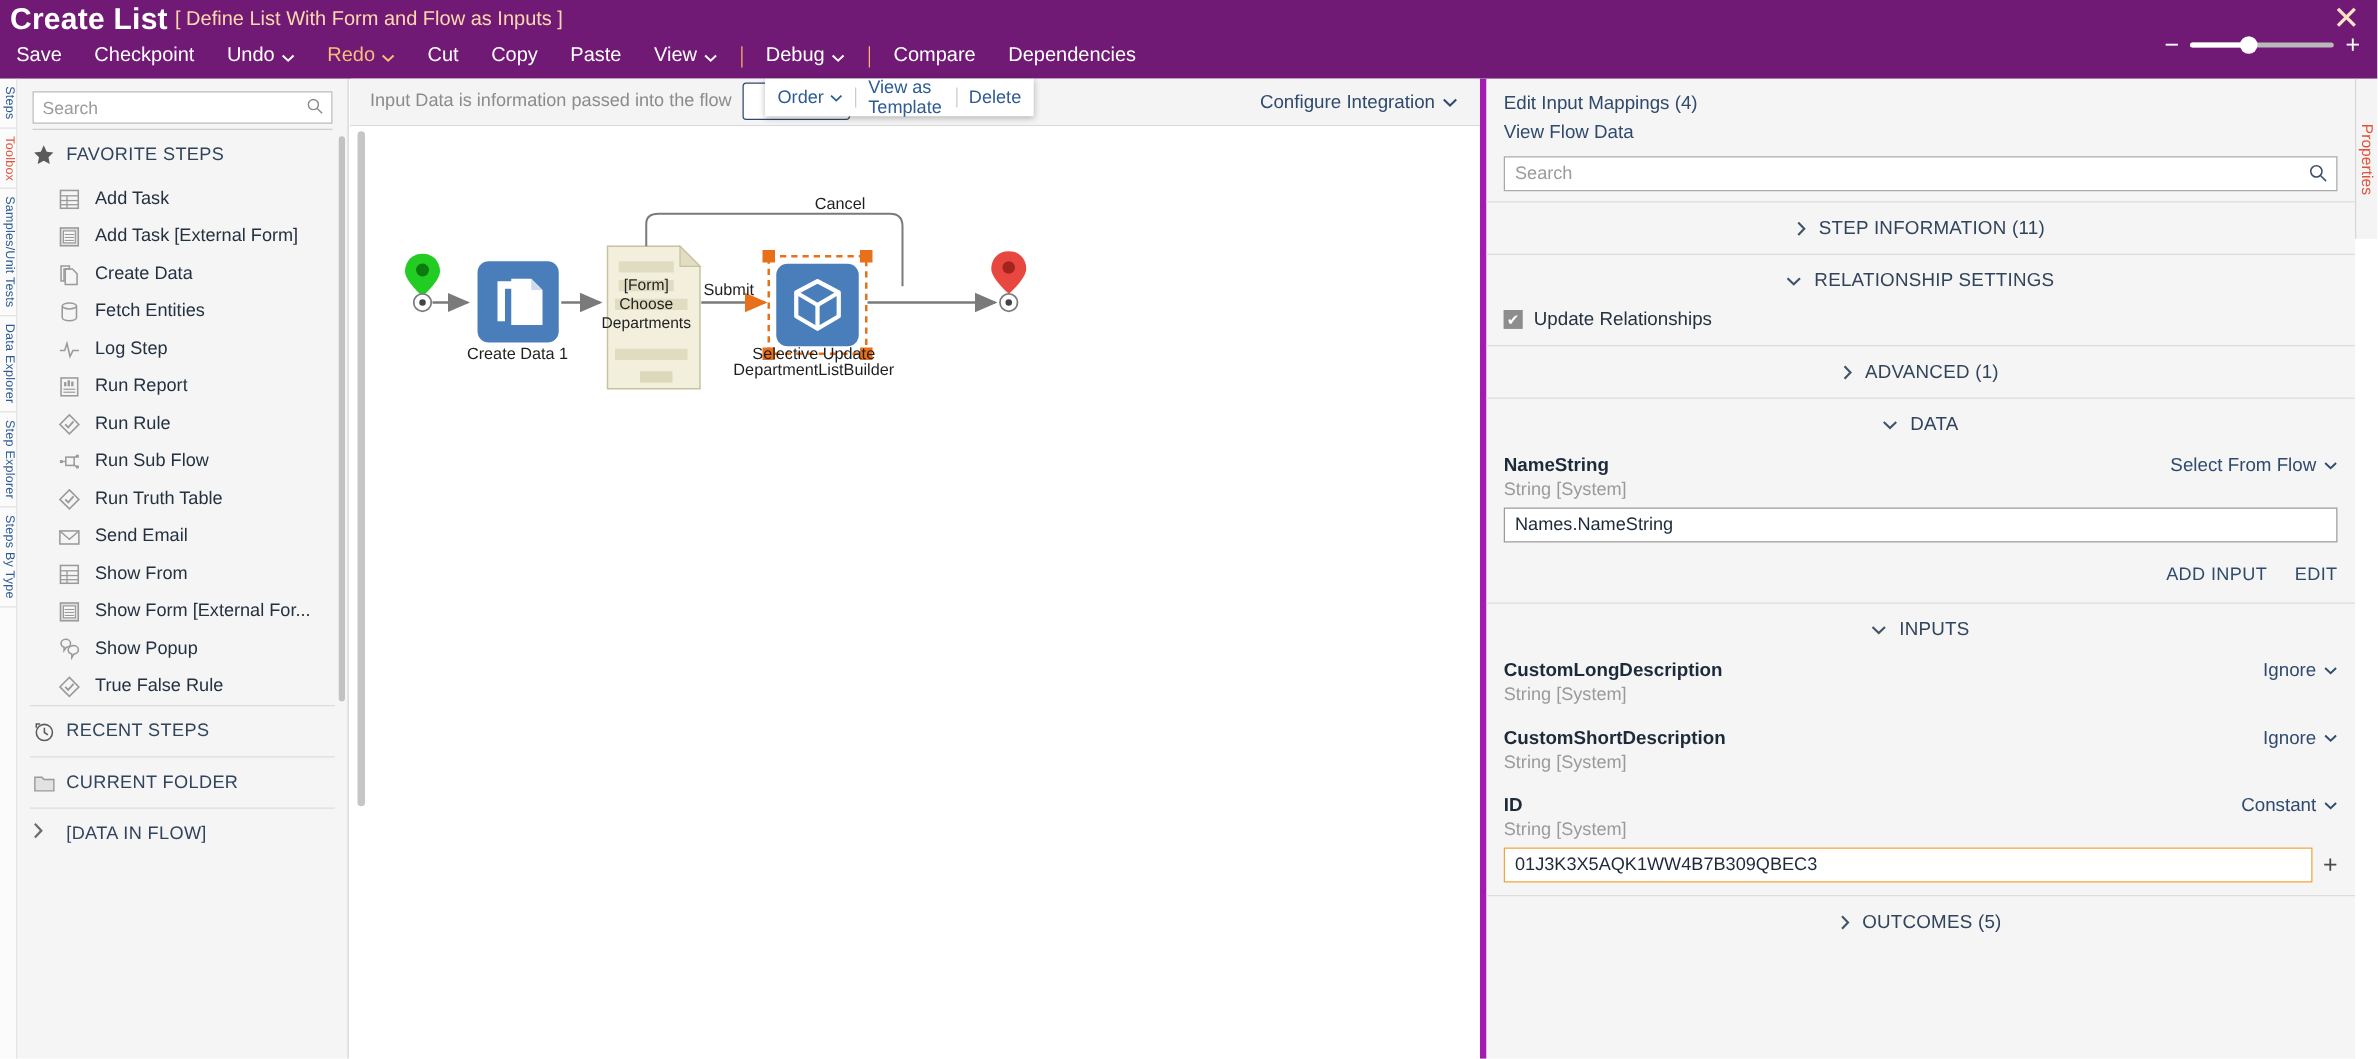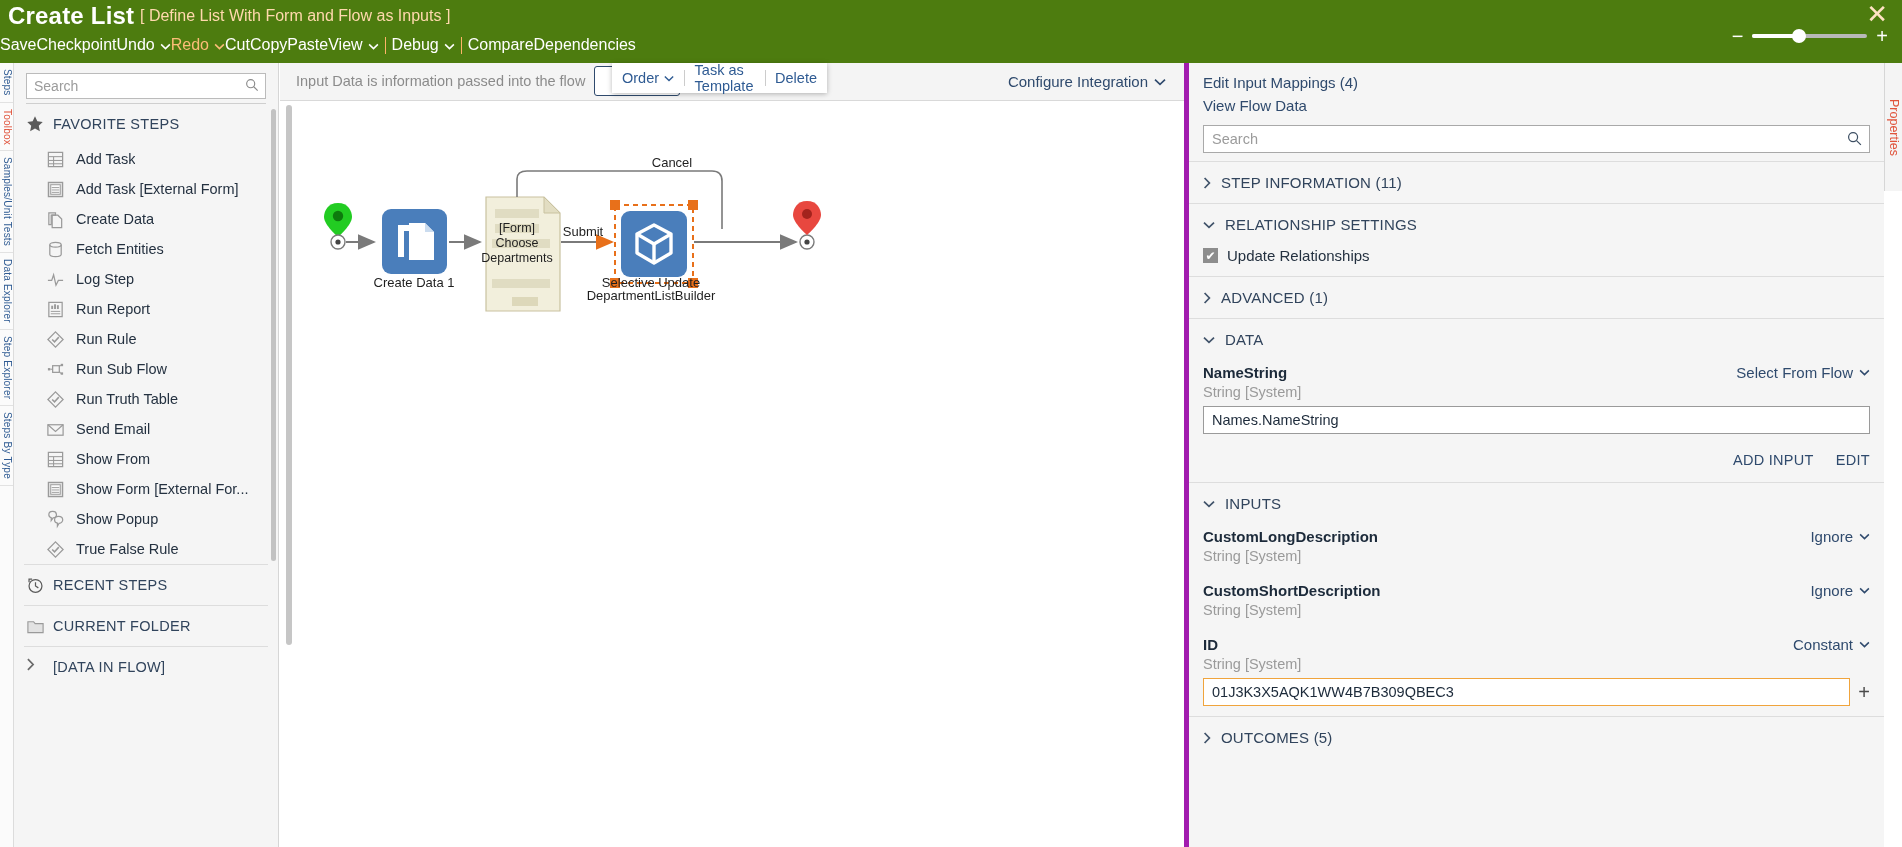--- a/index.html
+++ b/index.html
@@ -8,21 +8,21 @@
     overflow: hidden;
     font-family: "Liberation Sans", sans-serif;
     background: #ffffff;
     color: #2c3e50;
   }
   .app { position: relative; width: 1902px; height: 847px; }
 
   
   .topbar {
     position: absolute; left: 0; top: 0; width: 1902px; height: 63px;
-    background: #4d7c0f;
+    background: #701a75;
     color: #ffffff;
   }
   .title-row { position: absolute; left: 0; top: 0; height: 33px; width: 100%; }
   .app-title {
     position: absolute; left: 8px; top: 2px;
     font-size: 24px; font-weight: bold; letter-spacing: .2px;
     color: #ffffff;
   }
   .app-subtitle {
     position: absolute; left: 140px; top: 7px;
@@ -31,21 +31,21 @@
   .close-icon {
     position: absolute; right: 14px; top: 1px;
     font-size: 26px; line-height: 26px; color: #ffe3c4;
     cursor: pointer; font-weight: 300;
   }
   .menu-row {
     position: absolute; left: 0; top: 27px; height: 36px; width: 100%;
     display: flex; align-items: center;
   }
   .menu-item {
-    font-size: 16px; color: #ffffff; padding: 0 0; cursor: pointer;
+    font-size: 16px; color: #ffffff; padding: 0 13px; cursor: pointer;
     white-space: nowrap; display: flex; align-items: center; gap: 5px;
   }
   .menu-item.disabled { color: #fbbd78; }
   .menu-item .caret { font-size: 11px; position: relative; top: 1px; }
   .menu-sep { width: 1px; height: 17px; background: #ffb468; margin: 0 6px; }
 
   
   .zoom-ctrl {
     position: absolute; right: 14px; top: 29px;
     display: flex; align-items: center; gap: 9px;
@@ -174,21 +174,21 @@
     width: 100%; height: 28px; border: 1px solid #a9a9a9; background: #ffffff;
     padding: 0 28px 0 8px; font-size: 14.5px; color: #444; outline: none;
     font-family: "Liberation Sans", sans-serif;
   }
   .rp-search::placeholder { color: #9b9b9b; }
   .rp-search-icon { position: absolute; right: 22px; top: 14px; width: 15px; height: 15px; }
 
   .rp-sec {
     display: flex; align-items: center; gap: 10px;
     padding: 12px 14px; font-size: 15px; color: #31445c;
-    border-top: 1px solid #dddddd; cursor: pointer; letter-spacing: .2px;
+    border-top: 1px solid #dddddd; cursor: pointer; letter-spacing: .2px; justify-content: center;
   }
   .rp-body { padding: 0 14px 10px 14px; }
   .rp-check-row {
     display: flex; align-items: center; gap: 9px; padding: 2px 0 12px 14px;
     font-size: 15px; color: #243140; cursor: pointer;
   }
   .chk {
     width: 15px; height: 15px; border: 1px solid #8d8d8d; background: #8d8d8d;
     display: flex; align-items: center; justify-content: center;
     color: #fff; font-size: 12px; line-height: 1;
@@ -540,21 +540,21 @@
       <div class="popup">
         <div class="popup-item">
           <span>Order</span>
           <span>
             <svg viewBox="0 0 12 8" width="10" height="7">
               <polyline points="1,1.6 6,6.4 11,1.6" fill="none" stroke="#2f5b93" stroke-width="1.7"></polyline>
             </svg>
           </span>
         </div>
         <div class="popup-sep"></div>
-        <div class="popup-item">Task as Template</div>
+        <div class="popup-item">View as Template</div>
         <div class="popup-sep"></div>
         <div class="popup-item">Delete</div>
       </div>
     </div>
 
     <div class="canvas">
       <div class="canvas-scroll"></div>
 
       <svg width="904" height="746" viewBox="0 0 904 746" style="position:absolute;left:0;top:0;">
         <defs>

